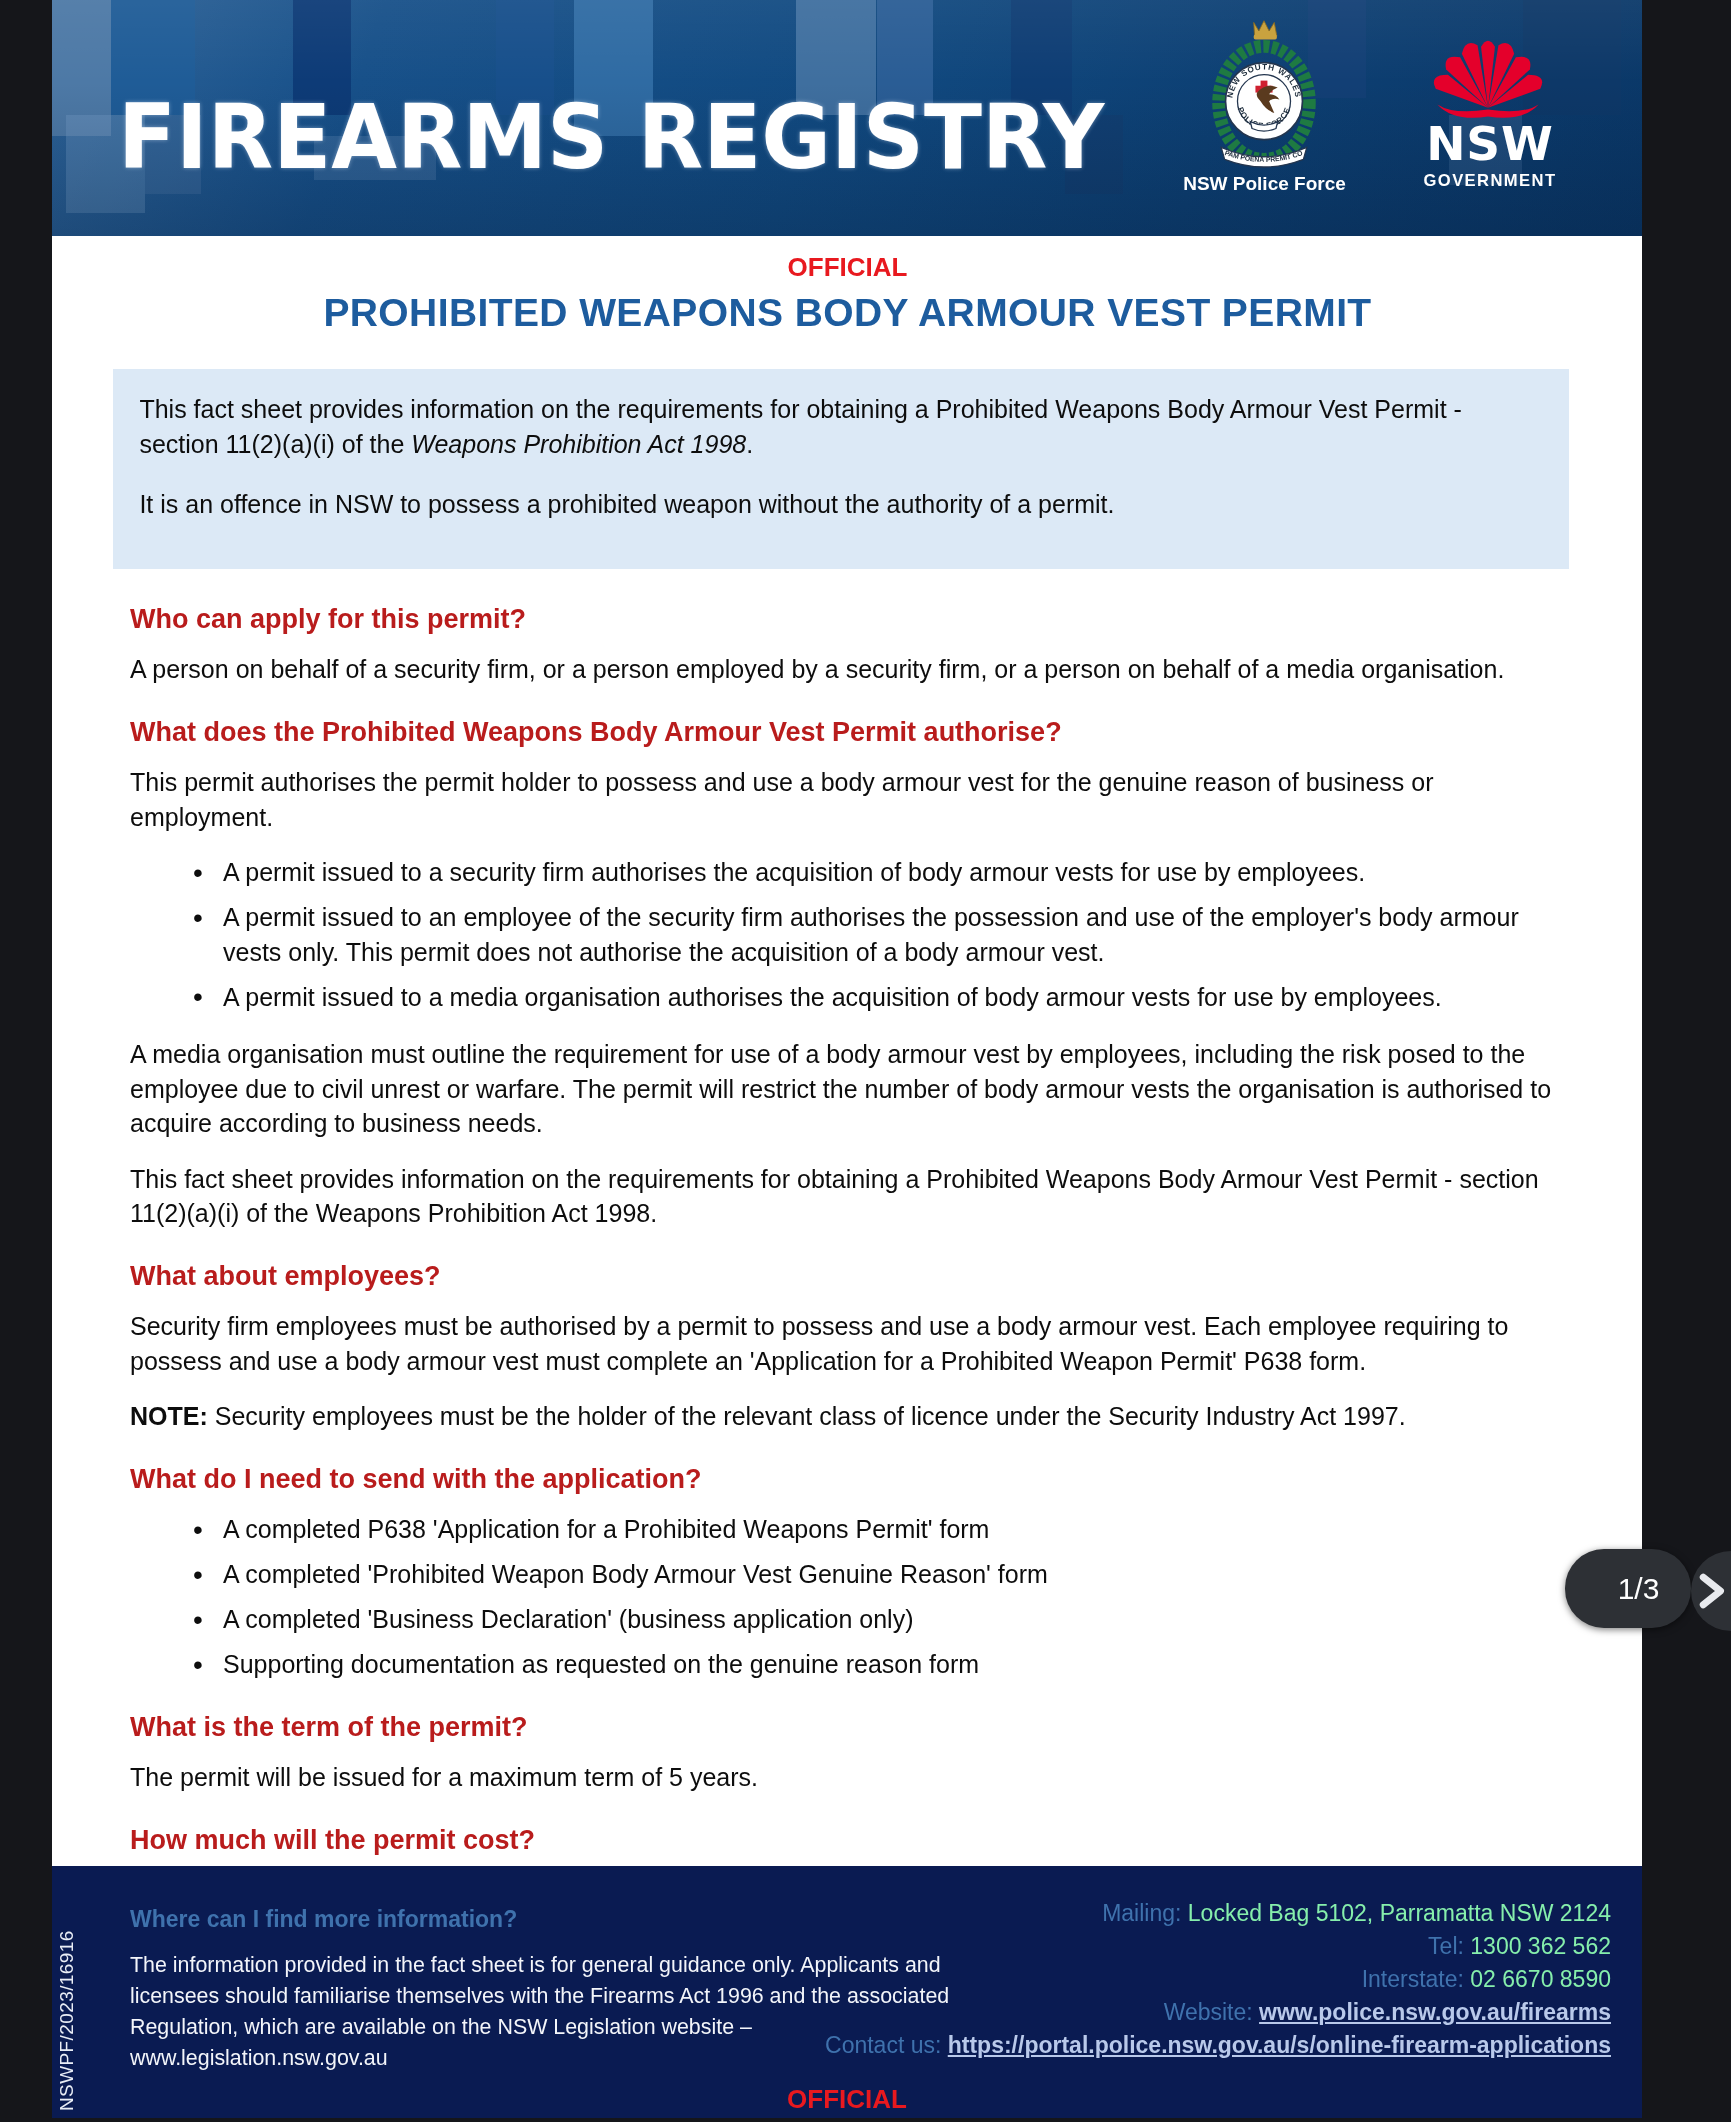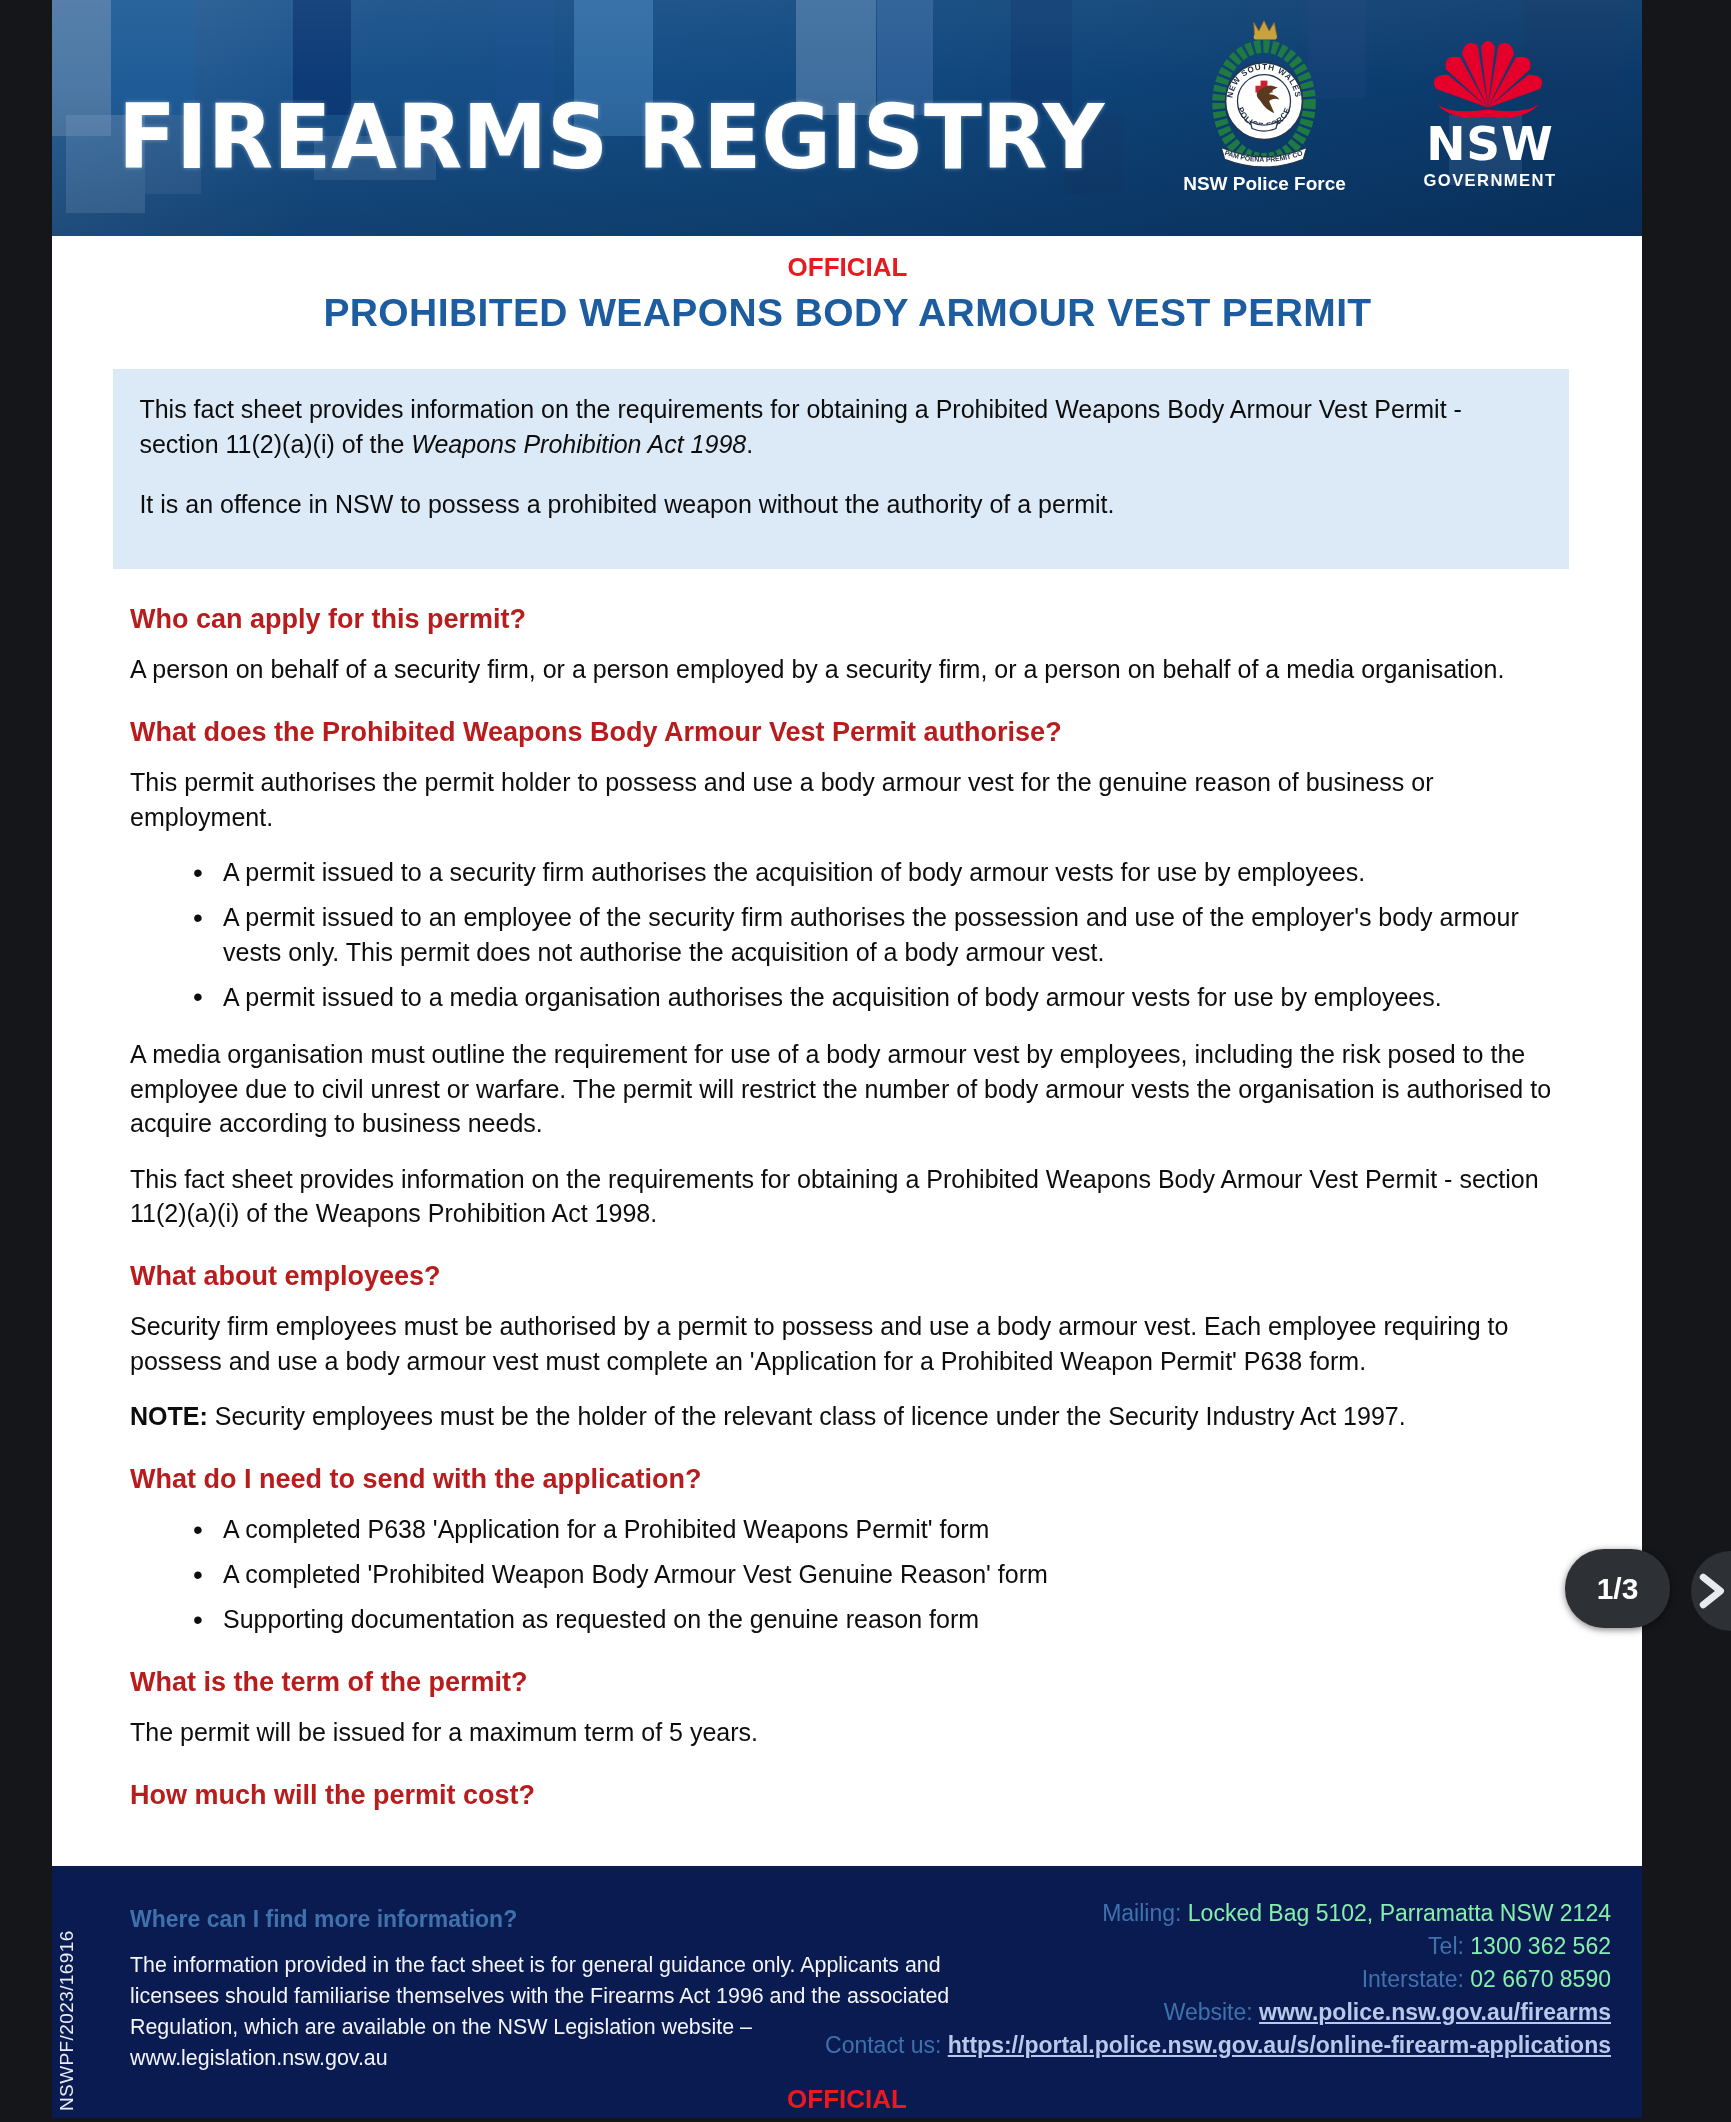--- a/index.html
+++ b/index.html
@@ -49,22 +49,22 @@
   .f-head{position:absolute;left:78px;top:40px;color:#3f72ad;font-weight:bold;font-size:23px;}
   .f-body{position:absolute;left:78px;top:84px;width:831px;color:#f3f5fa;font-size:21.4px;line-height:31px;}
   .f-right{position:absolute;right:31px;top:31px;text-align:right;font-size:23px;line-height:33px;white-space:nowrap;}
   .f-label{color:#3f72ad;}
   .f-value{color:#86efac;font-weight:normal;}
   a.f-link{color:#b9c9ea;font-weight:bold;text-decoration:underline;cursor:pointer;}
   .f-official{position:absolute;left:0;bottom:3.5px;width:100%;text-align:center;color:#e8191f;
     font-weight:bold;font-size:26px;}
   
   .page-pill{position:absolute;left:1565px;top:1549px;width:105px;height:79px;border-radius:39px;
-    background:#2d3035;color:#fff;font-size:30px;font-weight:bold;display:flex;align-items:center;
-    justify-content:center;z-index:5;box-shadow:0 1.7px 7px rgba(0,0,0,.5);}
+    background:#2d3035;color:#fff;font-size:30px;font-weight:normal;display:flex;align-items:center;
+    justify-content:center;z-index:5;box-shadow:0 1.7px 7px rgba(0,0,0,.5);padding-left:21px;}
   .next-btn{position:absolute;left:1691px;top:1551px;width:80px;height:80px;border-radius:50%;
     background:#2d3035;z-index:5;display:flex;align-items:center;justify-content:center;cursor:pointer;}
   .next-btn svg{margin-right:40px;}
 </style>
 </head>
 <body>
 
 <div class="page">
 
   <div class="banner">
@@ -158,20 +158,21 @@
     <p>This fact sheet provides information on the requirements for obtaining a Prohibited Weapons Body Armour Vest Permit - section 11(2)(a)(i) of the Weapons Prohibition Act 1998.</p>
 
     <h2>What about employees?</h2>
     <p>Security firm employees must be authorised by a permit to possess and use a body armour vest. Each employee requiring to possess and use a body armour vest must complete an 'Application for a Prohibited Weapon Permit' P638 form.</p>
     <p><b class="notelbl">NOTE:</b><span> Security employees must be the holder of the relevant class of licence under the Security Industry Act 1997.</span></p>
 
     <h2>What do I need to send with the application?</h2>
     <ul>
       <li>A completed P638 'Application for a Prohibited Weapons Permit' form</li>
       <li>A completed 'Prohibited Weapon Body Armour Vest Genuine Reason' form</li>
+      <li>A completed 'Business Declaration' (business application only)</li>
       <li>Supporting documentation as requested on the genuine reason form</li>
     </ul>
 
     <h2>What is the term of the permit?</h2>
     <p>The permit will be issued for a maximum term of 5 years.</p>
 
     <h2>How much will the permit cost?</h2>
 
   </div>
 

